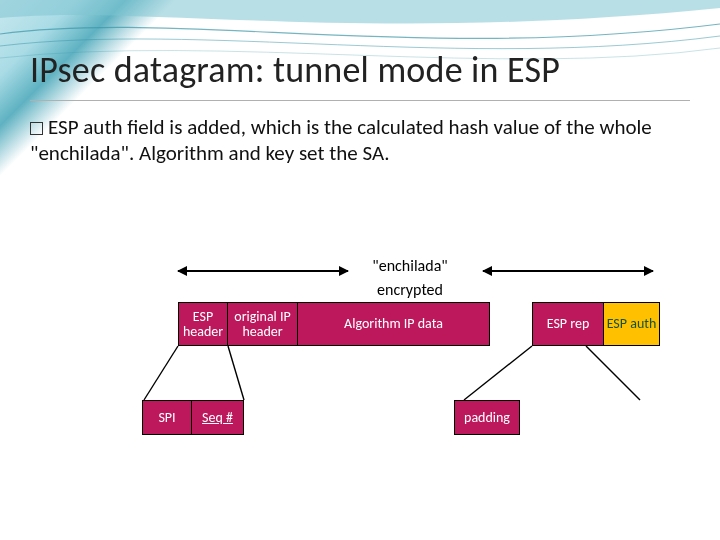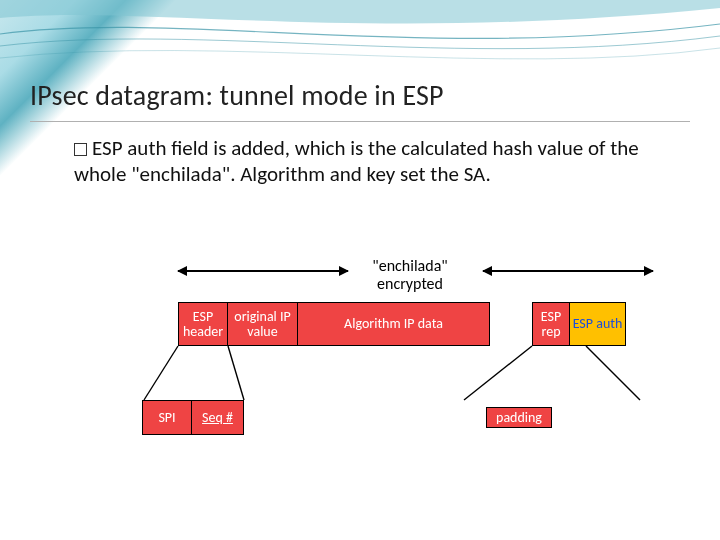--- a/index.html
+++ b/index.html
@@ -10,27 +10,27 @@
     position: relative;
     overflow: hidden;
   }
   .waves {
     position: absolute; top: 0; left: 0; width: 720px; height: 140px;
   }
   .content {
     position: absolute; top: 48px; left: 30px; right: 30px;
   }
   .title {
-    font-size: 28px; font-weight: 400; color: #222; letter-spacing: 0.2px; margin-top: 30px;
+    font-size: 36px; font-weight: 400; color: #222; letter-spacing: 0.2px;
   }
   .underline {
     border-bottom: 1px solid #b0b0b0; margin-top: 8px; margin-bottom: 14px; width: 660px;
   }
   .body {
-    font-size: 21px; color: #111; line-height: 1.22; margin-left: 44px;
+    font-size: 21px; color: #111; line-height: 1.22;
   }
   .bullet-sq {
     display: inline-block; width: 13px; height: 13px; border: 1.5px solid #333; margin-right: 5px; position: relative; top: 1px;
   }
   .diagram {
     position: absolute; top: 252px; left: 30px; width: 660px; height: 270px;
   }
   .arrow-row {
     position: absolute; left: 148px; width: 475px; top: 10px; height: 18px;
   }
@@ -46,41 +46,41 @@
   .arrow-right::after { right: -1px; border-left: 10px solid #000; }
   .arrow-left::after, .arrow-right::before {
     content: ""; position: absolute; top: -4px; width: 0; height: 0; border-top: 5px solid transparent; border-bottom: 5px solid transparent;
   }
   .arrow-left::after { right: -1px; border-left: 10px solid #000; }
   .arrow-right::before { left: -1px; border-right: 10px solid #000; }
   .ench-label, .enc-label {
     position: absolute; font-size: 16px; text-align: center;
   }
   .ench-label { left: 310px; top: 4px; width: 140px; }
-  .enc-label  { left: 310px; top: 22px; width: 140px; }
+  .enc-label  { left: 310px; top: 28px; width: 140px; }
   .pkt-row {
     position: absolute; top: 50px; left: 148px; height: 44px; display: flex;
   }
   .cell {
-    border: 1.5px solid #000; background: #ef4444; color: #fff;
+    border: 1.5px solid #000; background: #be185d; color: #fff;
     display: flex; align-items: center; justify-content: center;
     text-align: center; font-size: 14px; line-height: 1.1; padding: 2px 1px;
   }
   .cell + .cell { border-left: none; }
   .c-esphdr { width: 50px; }
   .c-origiphdr { width: 70px; }
   .c-origipdata { width: 192px; }
   .gap { width: 42px; background: transparent; border: none; }
-  .c-esprep { width: 38px; }
-  .c-espauth { width: 56px; background: #ffc000; color: #1d4ed8; text-align: center; }
+  .c-esprep { width: 72px; }
+  .c-espauth { width: 56px; background: #ffc000; color: #14532d; text-align: center; }
   .det-row {
     position: absolute; top: 148px; height: 35px; display: flex;
   }
   .det-left { left: 112px; }
-  .det-right { left: 456px; align-items: center; }
+  .det-right { left: 424px; }
   .d1 { width: 50px; }
   .d2 { width: 52px; text-decoration: underline; }
   .d3 { width: 66px; }
   .d4 { width: 56px; }
   .d5 { width: 58px; }
   svg.connectors { position: absolute; top: 0; left: 0; width: 660px; height: 270px; }
 </style>
 </head>
 <body>
 
@@ -103,21 +103,21 @@
 
   <div class="arrow-row">
     <div class="arrow-left"></div>
     <div class="arrow-right"></div>
   </div>
   <div class="ench-label">"enchilada"</div>
   <div class="enc-label">encrypted</div>
 
   <div class="pkt-row">
     <div class="cell c-esphdr">ESP header</div>
-    <div class="cell c-origiphdr">original IP value</div>
+    <div class="cell c-origiphdr">original IP header</div>
     <div class="cell c-origipdata">Algorithm IP data</div>
     <div class="gap"></div>
     <div class="cell c-esprep">ESP rep</div>
     <div class="cell c-espauth">ESP auth</div>
   </div>
 
   <svg class="connectors">
     <line x1="148" y1="94" x2="114" y2="148" stroke="#000" stroke-width="1.4"></line>
     <line x1="198" y1="94" x2="214" y2="148" stroke="#000" stroke-width="1.4"></line>
     <line x1="502" y1="94" x2="434" y2="148" stroke="#000" stroke-width="1.4"></line>

